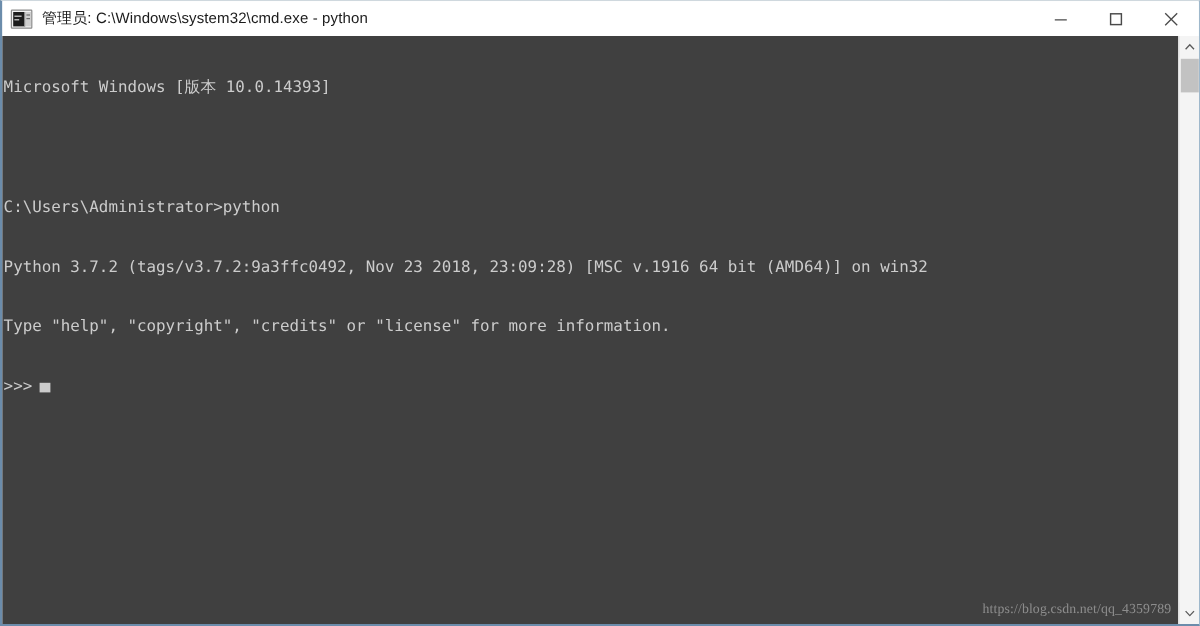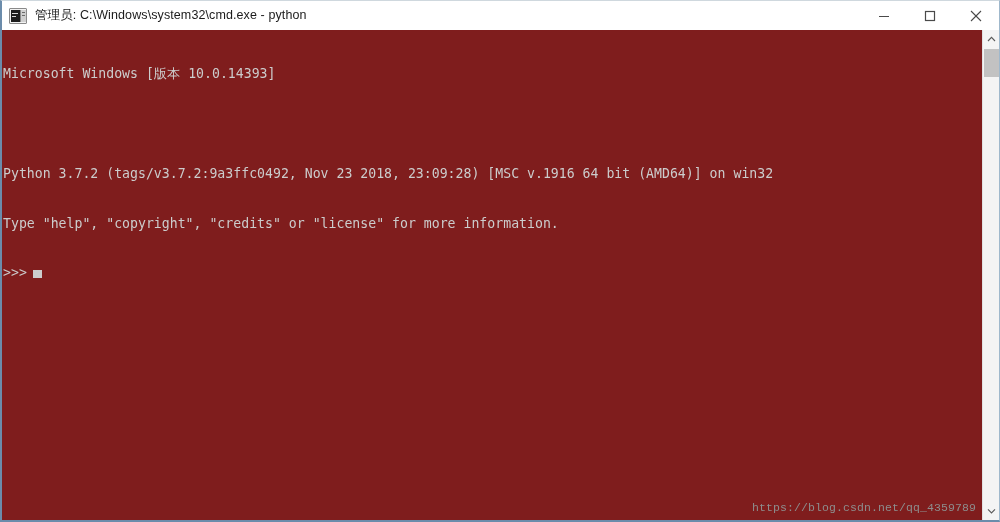--- a/index.html
+++ b/index.html
@@ -125,21 +125,21 @@
   }
   .winbtn svg { display: block; }
 
   
   #console {
     position: absolute;
     left: 0;
     top: 29px;
     right: 17px;
     bottom: 0;
-    background: #7f1d1d;
+    background: #404040;
     overflow: hidden;
   }
 
   #console-text {
     position: absolute;
     left: 1px;
     top: 3px;
     right: 0;
     font-family: "DejaVu Sans Mono", "Liberation Mono", monospace;
     font-size: 13.2px;
@@ -156,21 +156,21 @@
     height: 8px;
     background: #cccccc;
     vertical-align: -1px;
     margin-left: 6px;
   }
 
   #watermark {
     position: absolute;
     right: 6px;
     bottom: 6px;
-    font-family: Liberation Mono, monospace;
+    font-family: Liberation Serif, serif;
     font-size: 11.5px;
     color: #8d8d8d;
     white-space: nowrap;
     letter-spacing: 0.1px;
   }
 
   
   #scrollbar {
     position: absolute;
     top: 29px;
@@ -242,20 +242,21 @@
           <line x1="11" y1="1" x2="1" y2="11" stroke="#4a4a4a" stroke-width="1.1"></line>
         </svg>
       </div>
     </div>
   </div>
 
   <div id="console">
     <div id="console-text">
       <div class="cline">Microsoft Windows [版本 10.0.14393]</div>
       <div class="cline"></div>
+      <div class="cline">C:\Users\Administrator&gt;python</div>
       <div class="cline">Python 3.7.2 (tags/v3.7.2:9a3ffc0492, Nov 23 2018, 23:09:28) [MSC v.1916 64 bit (AMD64)] on win32</div>
       <div class="cline">Type "help", "copyright", "credits" or "license" for more information.</div>
       <div class="cline"><span>&gt;&gt;&gt;</span><span id="cursor"></span></div>
     </div>
     <div id="watermark">https://blog.csdn.net/qq_4359789</div>
   </div>
 
   <div id="scrollbar">
     <div id="sb-track"></div>
     <div class="sb-arrow" id="sb-arrow-up">

